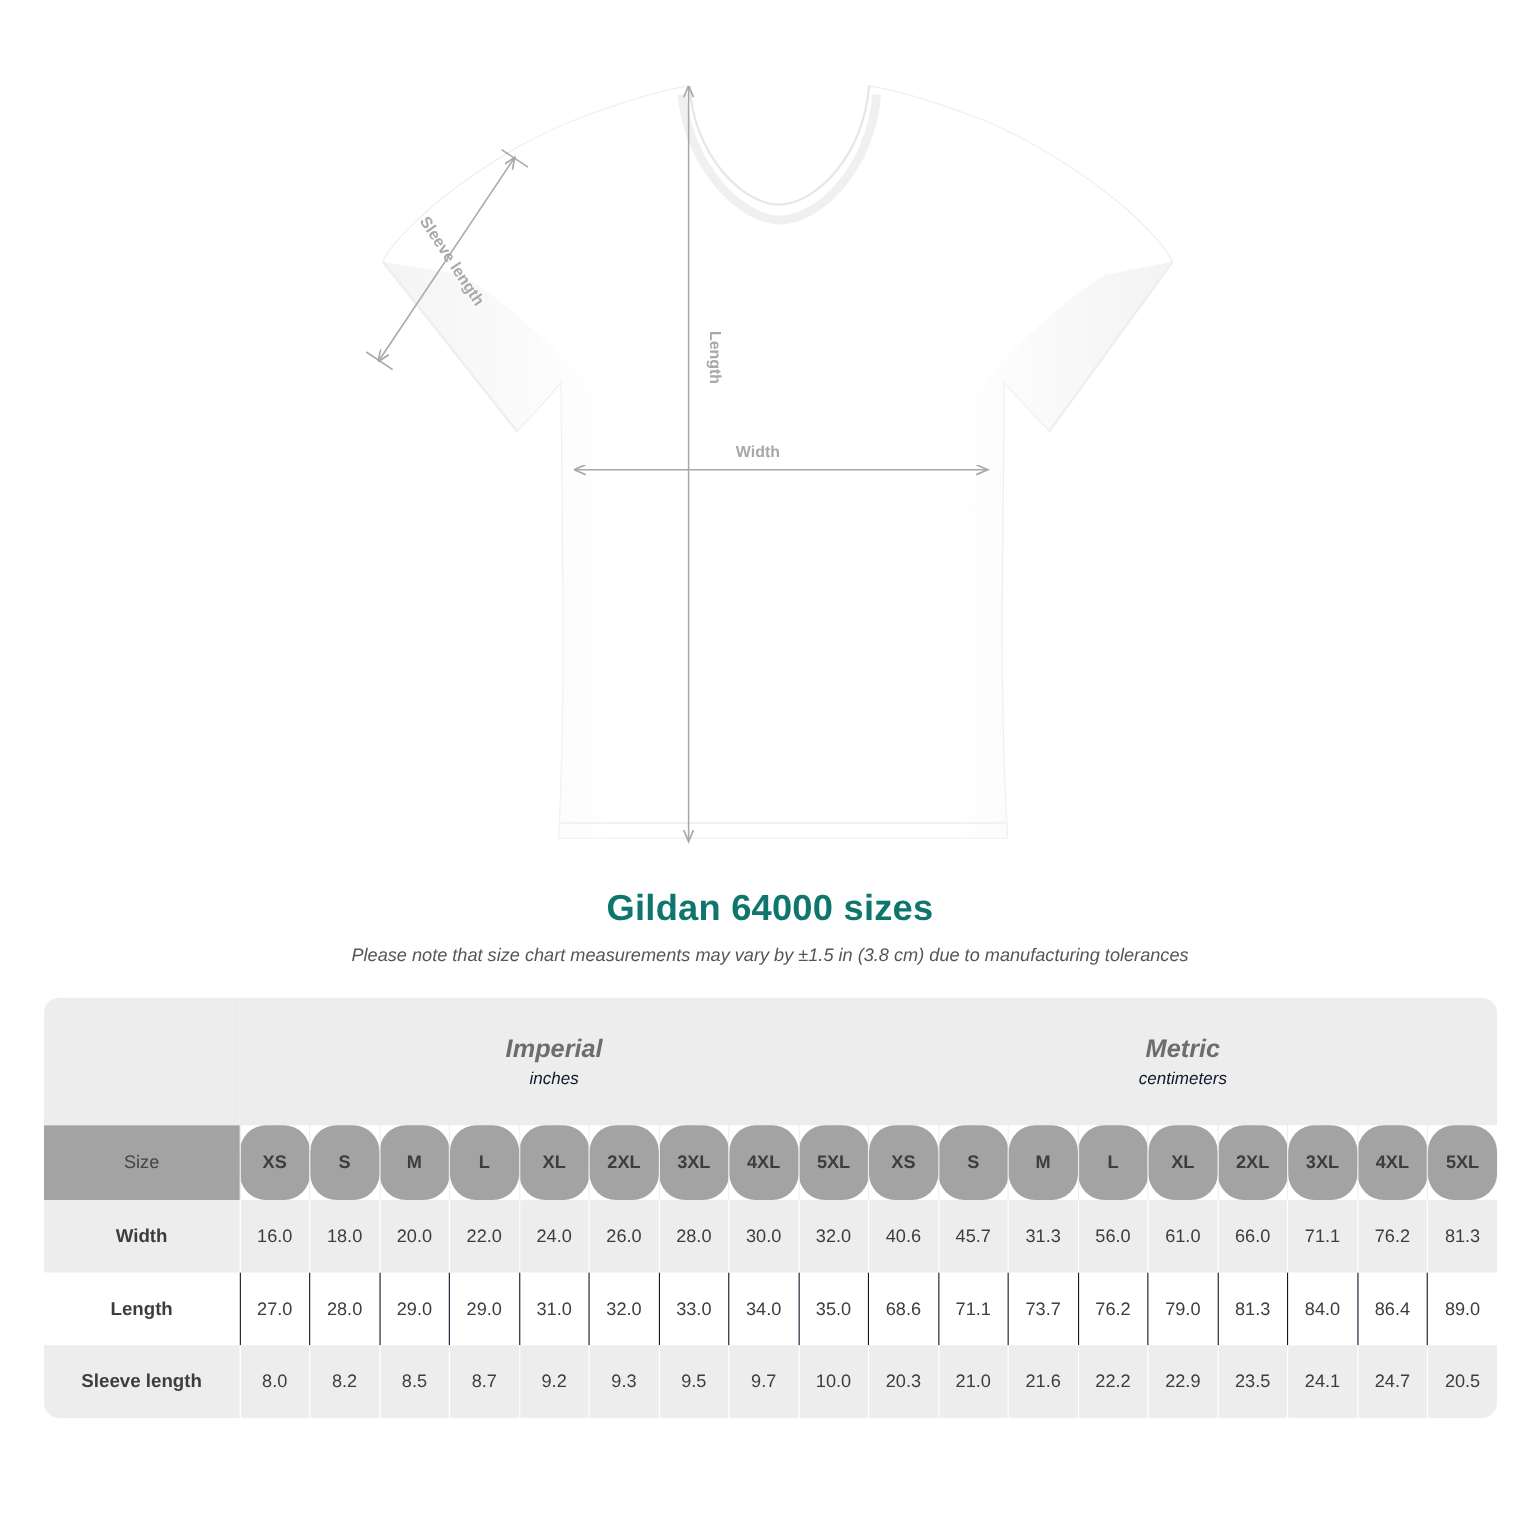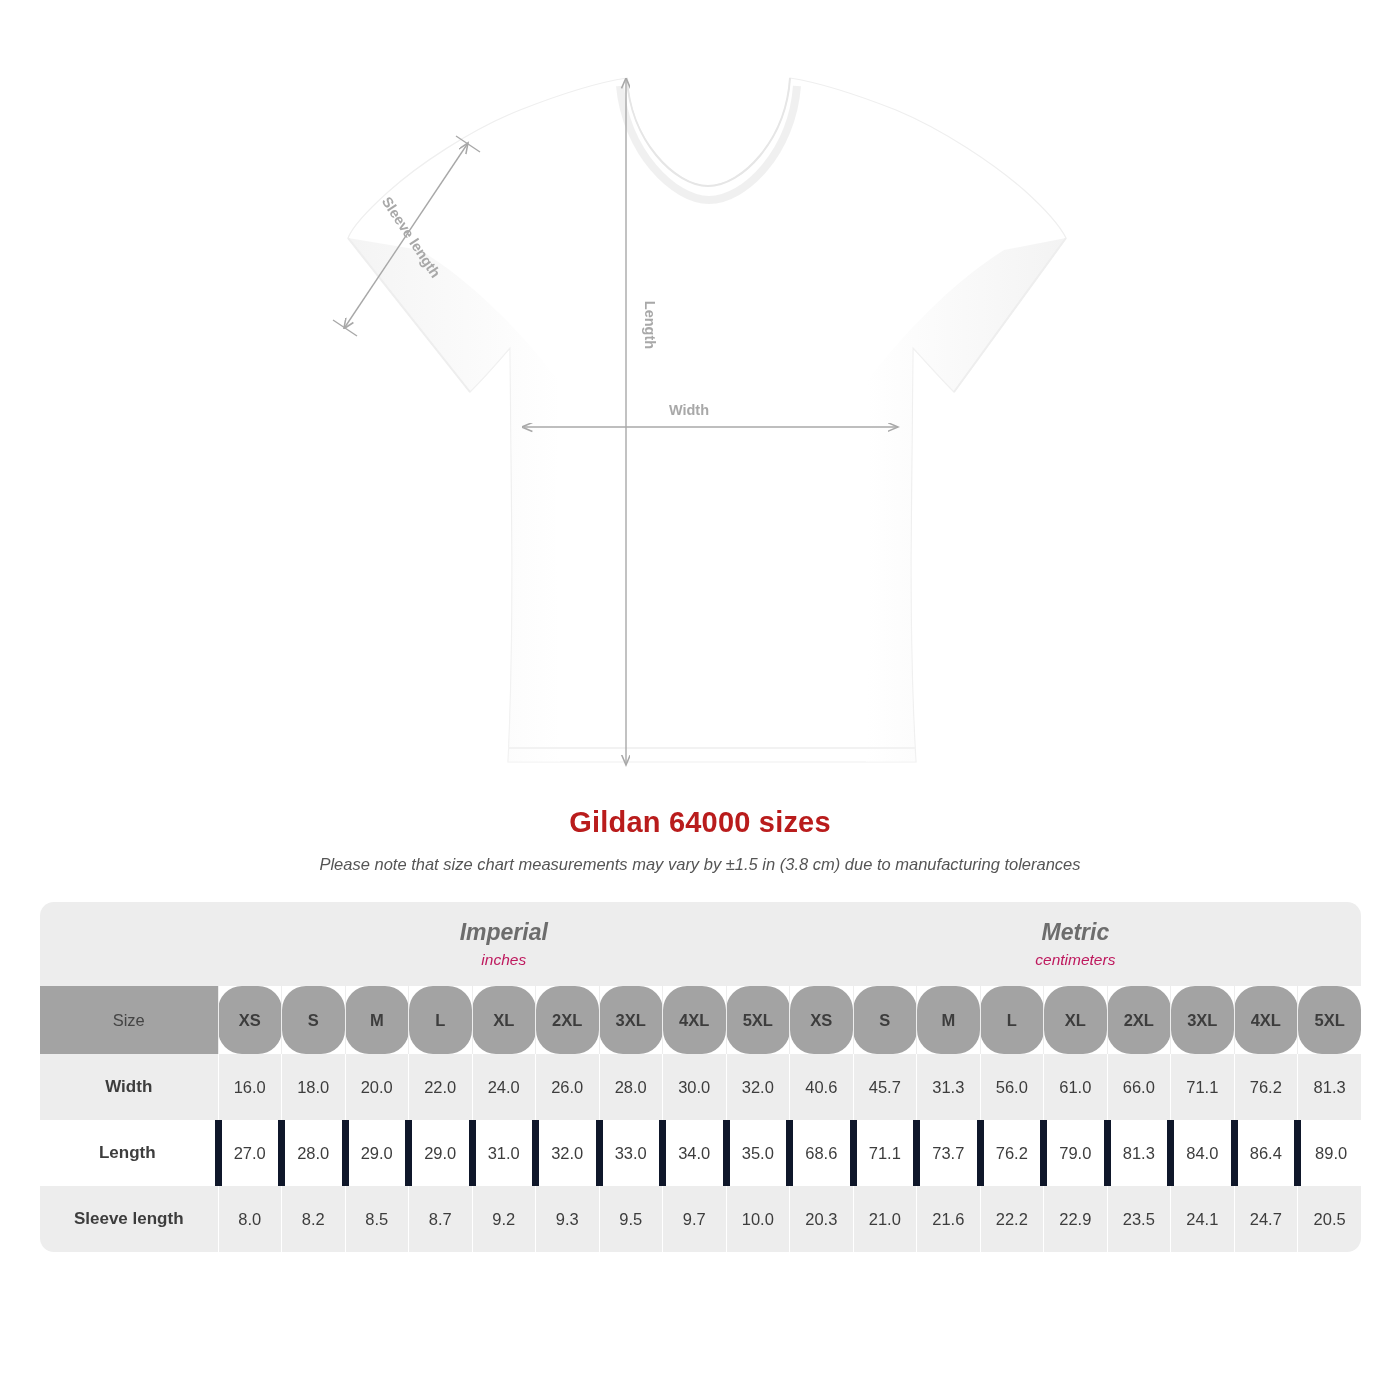--- a/index.html
+++ b/index.html
@@ -29,23 +29,23 @@
   .illustration svg {
     display: block;
   }
 
   
   .title-block {
     text-align: center;
     margin-top: 6px;
   }
   .chart-title {
-    font-size: 29px;
-    font-weight: bold;
-    color: #b91c1c;
+    font-size: 33px;
+    font-weight: bold;
+    color: #0f766e;
     letter-spacing: 0.2px;
   }
   .chart-note {
     font-size: 16.5px;
     font-style: italic;
     color: #555555;
     margin-top: 16px;
   }
 
   
@@ -62,40 +62,40 @@
   table.size-chart th {
     text-align: center;
     vertical-align: middle;
     font-size: 16.5px;
     color: #3d3d3d;
     border: none;
   }
   
   .unit-row td {
     background: #ededed;
-    height: 84px;
+    height: 116px;
     padding: 0;
   }
   .unit-row td.first {
     border-top-left-radius: 14px;
   }
   .unit-row td.last {
     border-top-right-radius: 14px;
   }
   .unit-name {
     font-size: 23px;
     font-style: italic;
     font-weight: bold;
     color: #6d6d6d;
     line-height: 1.15;
   }
   .unit-sub {
     font-size: 15.5px;
     font-style: italic;
-    color: #be185d;
+    color: #0f172a;
     margin-top: 5px;
   }
 
   .head-row td {
     height: 66px;
     font-weight: bold;
     font-size: 17px;
     color: #3d3d3d;
     background: #a3a3a3;
   }
@@ -123,21 +123,21 @@
     border-bottom-right-radius: 14px;
   }
   col.label-col { width: 178px; }
   col.data-col  { width: 63.5px; }
 
   .cell-divider {
     border-left: 1px solid #ffffff;
   }
   .data-row.alt td.cell-divider,
   .unit-row td.cell-divider { border-left: 1px solid #ffffff; }
-  .data-row td.cell-divider { border-left: 7px solid #0f172a; }
+  .data-row td.cell-divider { border-left: 1px solid #0f172a; }
   .head-row td.cell-divider { border-left: 1px solid #ededed; border-radius: 24px; }
 
   .measure-label {
     font-size: 14.5px;
     font-weight: bold;
     fill: #a8a8a8;
   }
 </style>
 </head>
 <body>

